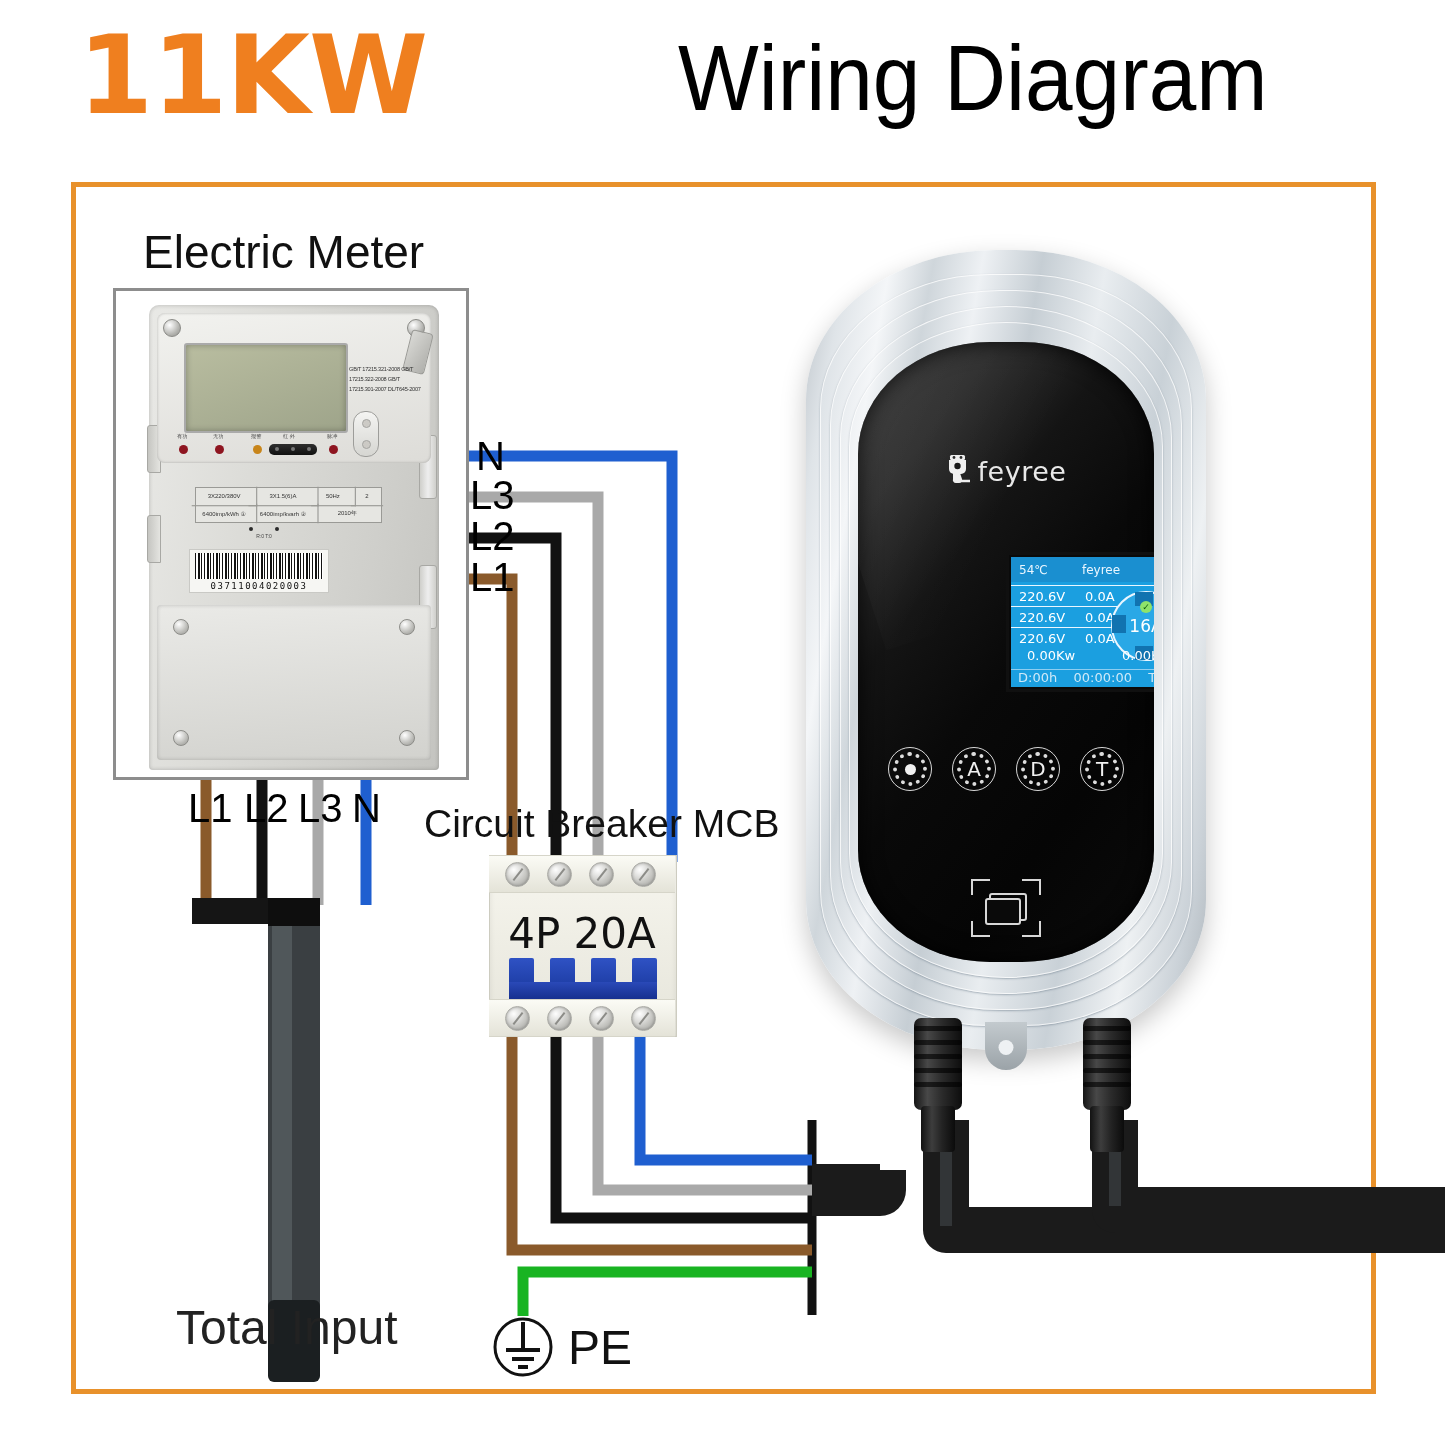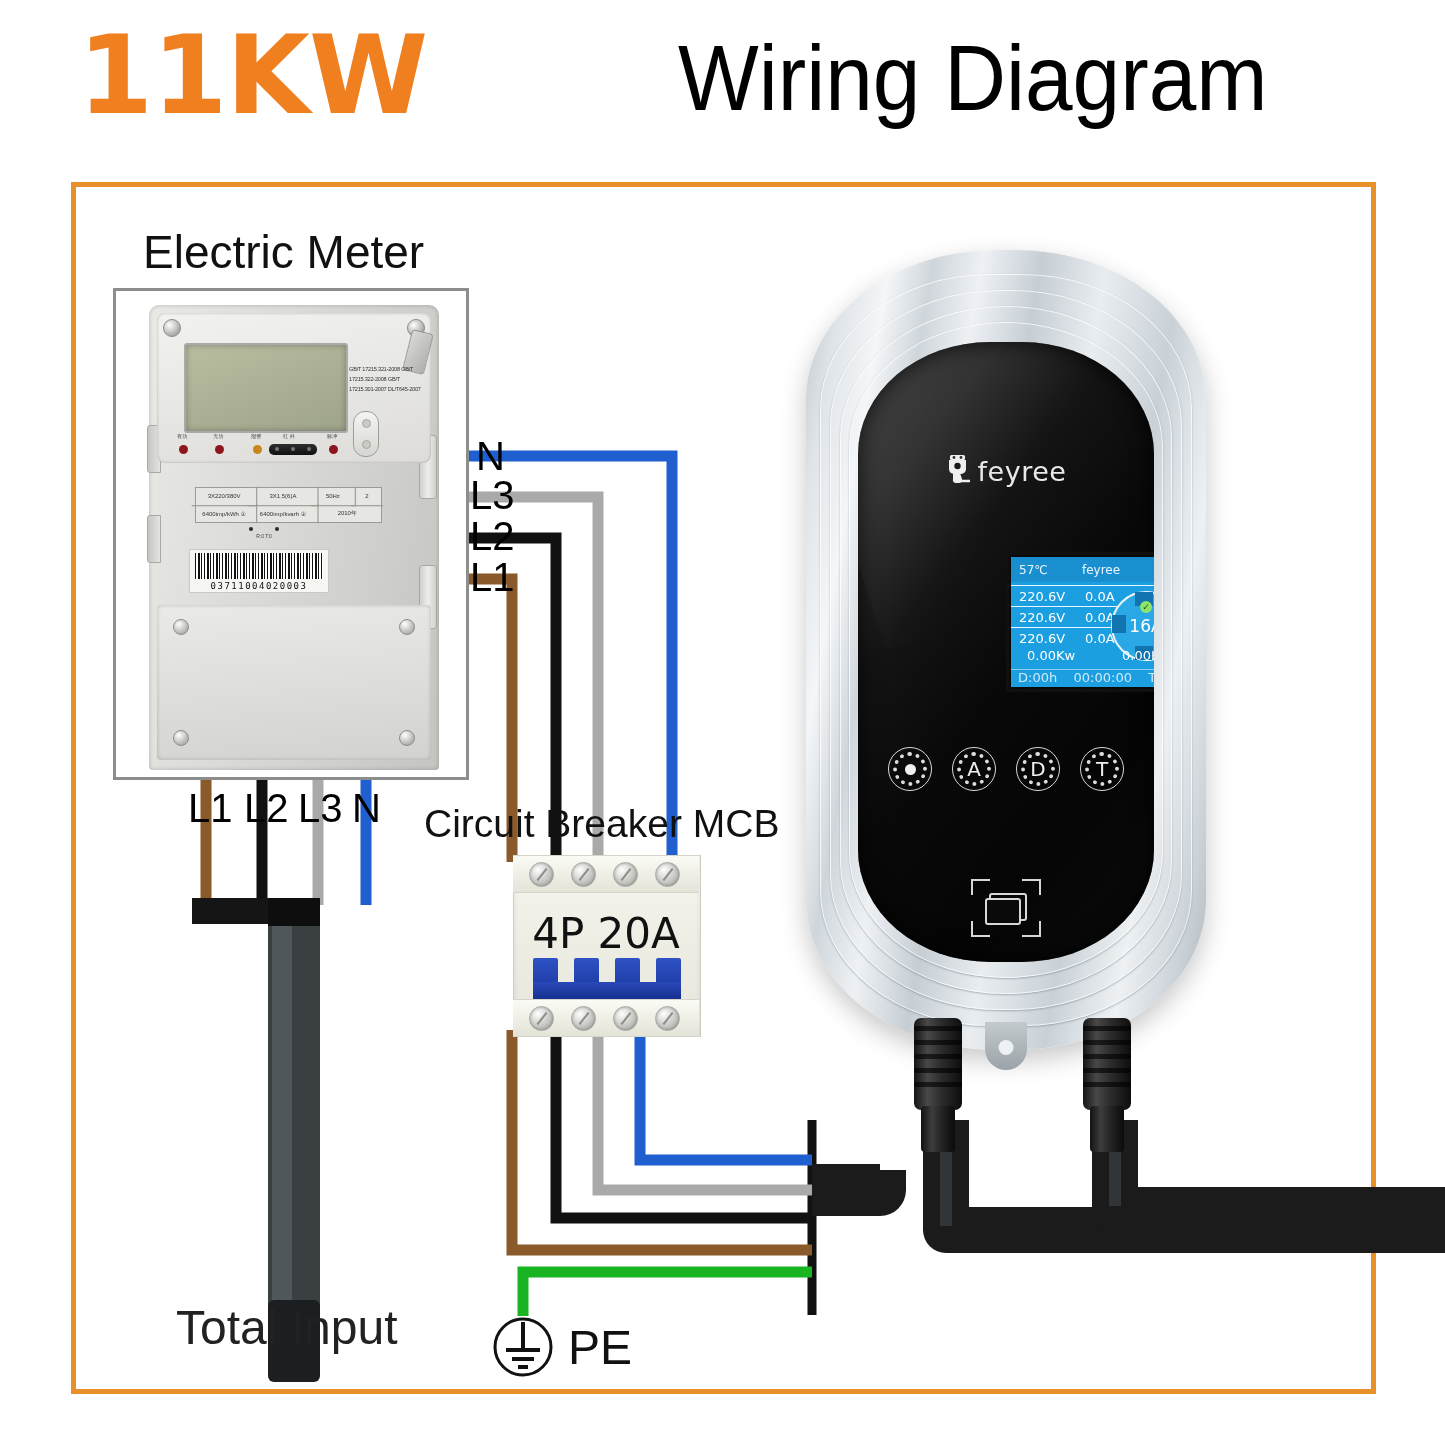--- a/index.html
+++ b/index.html
@@ -277,21 +277,21 @@
   
   #mcb-label {
     position: absolute;
     left: 424px; top: 802px;
     font-size: 39px;
     color: #111;
   }
   #mcb {
     position: absolute;
     left: 489px; top: 855px;
-    width: 186px; height: 180px; margin-left: 24px;
+    width: 186px; height: 180px;
   }
   .mcb-body {
     position: absolute;
     left: 0; top: 0;
     width: 186px; height: 180px;
     background: linear-gradient(180deg,#f7f6ef 0%,#efeee5 45%,#e6e5db 100%);
     border: 1px solid #cdccc0;
     box-shadow: inset 0 0 6px rgba(0,0,0,.08);
   }
   .mcb-termbar {
@@ -796,21 +796,21 @@
         <path d="M3 6 h17 v9 a5 5 0 0 1 -5 5 h-7 a5 5 0 0 1 -5 -5 z" fill="#efefef"></path>
         <circle cx="11.5" cy="12" r="3.2" fill="#1a1a1a"></circle>
         <path d="M7 19 h7 l2 6 a3 3 0 0 1 -3 4 h-3 a3 3 0 0 1 -3 -4 z" fill="#efefef"></path>
         <path d="M14 27 h10" stroke="#efefef" stroke-width="2.4" fill="none"></path>
       </svg>
       <span id="brand-text">feyree</span>
     </div>
 
     <div id="screen">
       <div id="screen-top">
-        <span id="screen-temp">57℃</span>
+        <span id="screen-temp">54℃</span>
         <span id="screen-brand">feyree</span>
 
       </div>
 
       <div class="rowset">
         <div class="vrow">
           <span class="v">220.6V</span>
           <span class="a">0.0A</span>
         </div>
         <div class="vrow">

